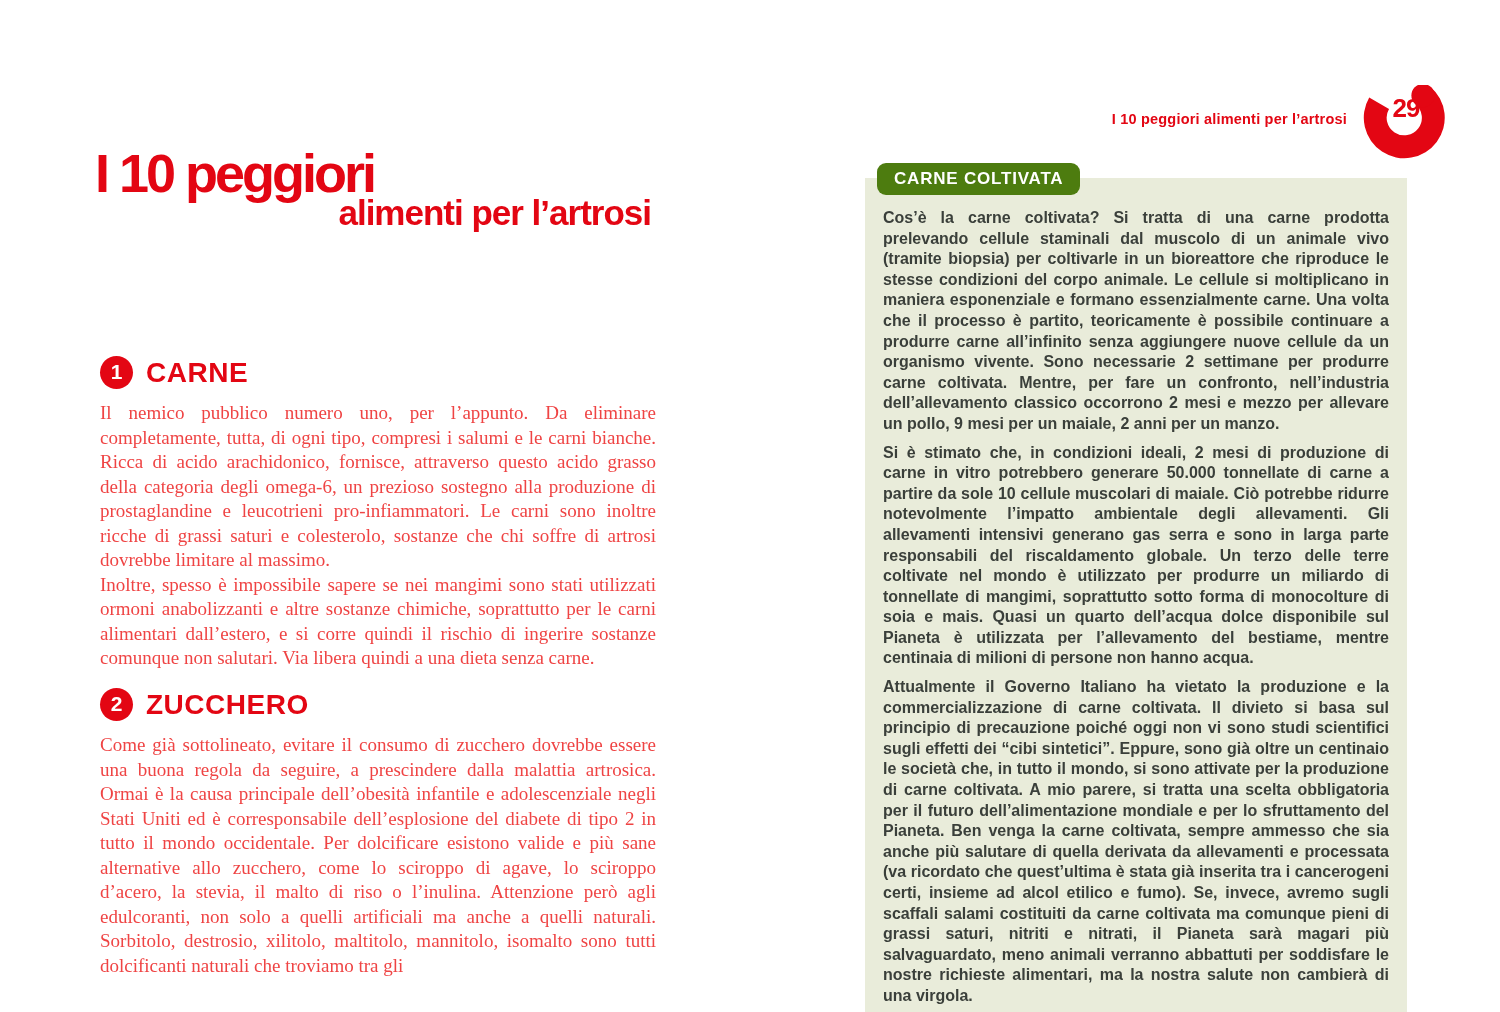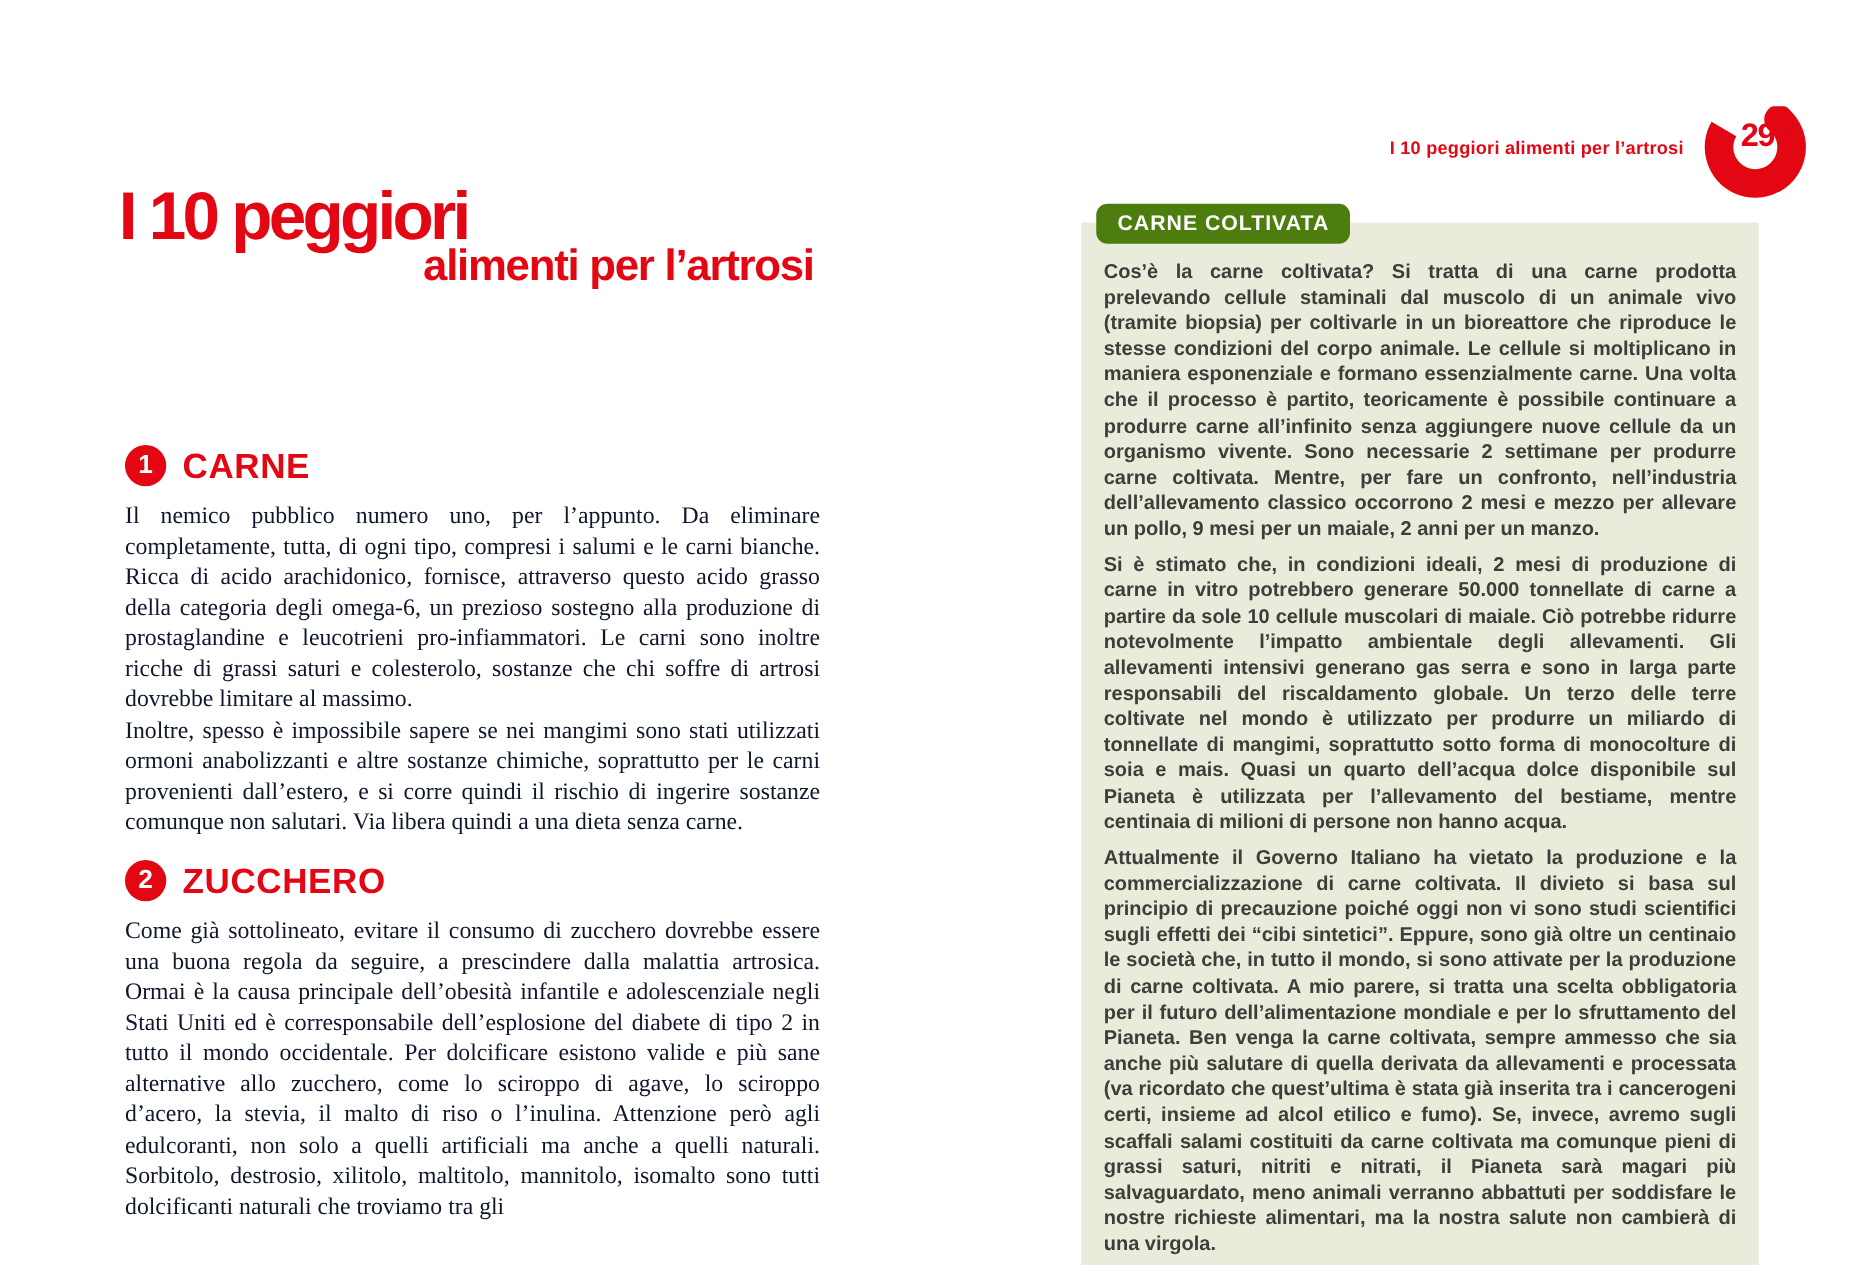--- a/index.html
+++ b/index.html
@@ -35,21 +35,21 @@
   .section-2{top:688px;}
   .section-heading{display:flex;align-items:center;gap:13px;margin-bottom:12px;}
   .num-badge{
     width:33px;height:33px;border-radius:50%;background:#e30613;color:#fff;
     font-weight:bold;font-size:21px;display:flex;align-items:center;justify-content:center;
     padding-bottom:1px;box-sizing:border-box;
   }
   .section-title{color:#e30613;font-size:28px;font-weight:bold;letter-spacing:0.5px;}
   .section-body p{
     font-family:"Liberation Serif",serif;font-size:19px;line-height:24.5px;
-    text-align:justify;color:#0f172a;margin:0;
+    text-align:justify;color:#ef4444;margin:0;
   }
 
   
   .running-header{
     position:absolute;top:40px;right:50px;display:flex;align-items:center;gap:15px;margin-top:45px;
   }
   .running-text{
     color:#e30613;font-size:14.5px;font-weight:bold;letter-spacing:0.2px;
     position:relative;top:-4px;
   }
@@ -82,21 +82,21 @@
     <div class="title-line2">alimenti per l’artrosi</div>
   </header>
 
   <section class="section section-1">
     <div class="section-heading">
       <span class="num-badge">1</span>
       <span class="section-title">CARNE</span>
     </div>
     <div class="section-body">
       <p>Il nemico pubblico numero uno, per l’appunto. Da eliminare completamente, tutta, di ogni tipo, compresi i salumi e le carni bianche. Ricca di acido arachidonico, fornisce, attraverso questo acido grasso della categoria degli omega-6, un prezioso sostegno alla produzione di prostaglandine e leucotrieni pro-infiammatori. Le carni sono inoltre ricche di grassi saturi e colesterolo, sostanze che chi soffre di artrosi dovrebbe limitare al massimo.</p>
-      <p>Inoltre, spesso è impossibile sapere se nei mangimi sono stati utilizzati ormoni anabolizzanti e altre sostanze chimiche, soprattutto per le carni provenienti dall’estero, e si corre quindi il rischio di ingerire sostanze comunque non salutari. Via libera quindi a una dieta senza carne.</p>
+      <p>Inoltre, spesso è impossibile sapere se nei mangimi sono stati utilizzati ormoni anabolizzanti e altre sostanze chimiche, soprattutto per le carni alimentari dall’estero, e si corre quindi il rischio di ingerire sostanze comunque non salutari. Via libera quindi a una dieta senza carne.</p>
     </div>
   </section>
 
   <section class="section section-2">
     <div class="section-heading">
       <span class="num-badge">2</span>
       <span class="section-title">ZUCCHERO</span>
     </div>
     <div class="section-body">
       <p>Come già sottolineato, evitare il consumo di zucchero dovrebbe essere una buona regola da seguire, a prescindere dalla malattia artrosica. Ormai è la causa principale dell’obesità infantile e adolescenziale negli Stati Uniti ed è corresponsabile dell’esplosione del diabete di tipo 2 in tutto il mondo occidentale. Per dolcificare esistono valide e più sane alternative allo zucchero, come lo sciroppo di agave, lo sciroppo d’acero, la stevia, il malto di riso o l’inulina. Attenzione però agli edulcoranti, non solo a quelli artificiali ma anche a quelli naturali. Sorbitolo, destrosio, xilitolo, maltitolo, mannitolo, isomalto sono tutti dolcificanti naturali che troviamo tra gli</p>

